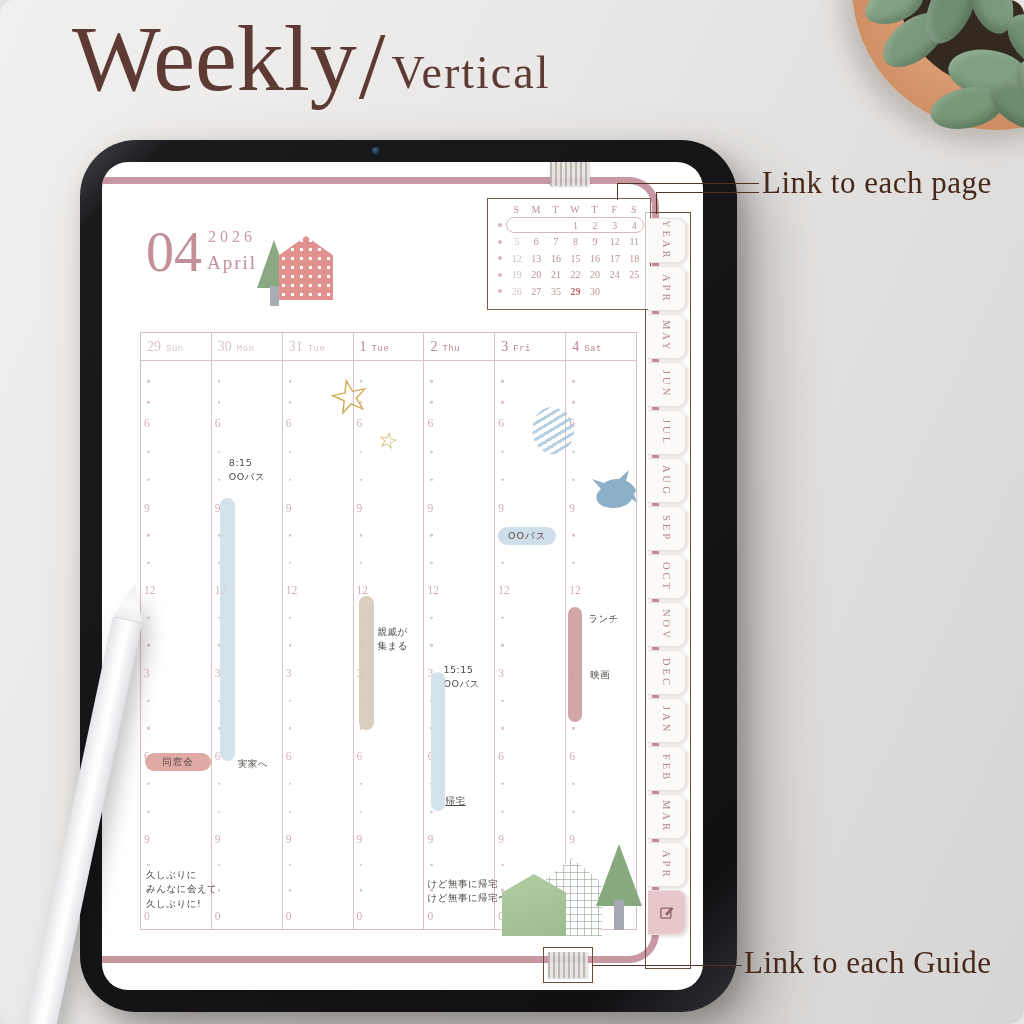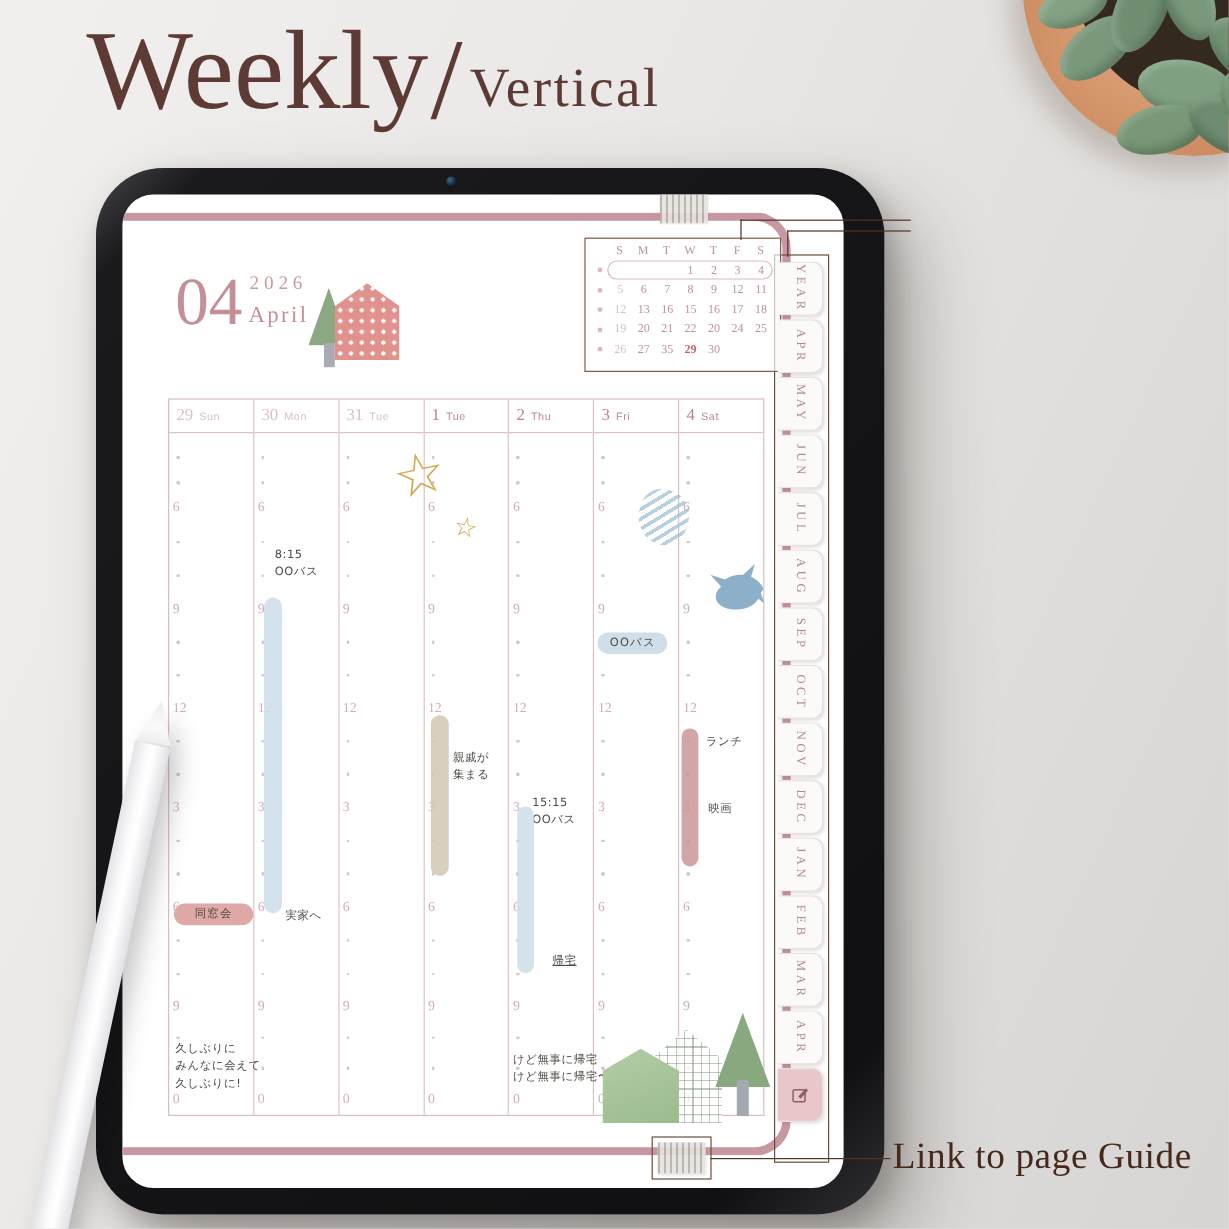--- a/index.html
+++ b/index.html
@@ -1,19 +1,19 @@
 <!DOCTYPE html>
 <html><head>
 <meta charset="utf-8">
 <style>
   html,body{margin:0;padding:0;background:#e7e5e3;}
   *{box-sizing:border-box;}
   .stage{position:relative;width:1024px;height:1024px;overflow:hidden;
          background:linear-gradient(115deg,#f2f0ee 0%,#eae8e6 38%,#e0dedc 70%,#d7d5d3 100%);
-         font-family:"Liberation Sans",sans-serif;}
+         font-family:"Liberation Sans",sans-serif;border-radius:15px;}
   
   .title{position:absolute;left:72px;top:2px;color:#5d3a34;font-family:"Liberation Serif",serif;white-space:nowrap;z-index:5;}
   .t-main{font-size:94px;}
   .t-slash{font-size:96px;font-weight:300;position:relative;top:8px;margin-left:2px;}
   .t-sub{font-size:46px;letter-spacing:2px;position:relative;top:-2px;margin-left:6px;}
   
   .plant{position:absolute;left:846px;top:-160px;width:300px;height:300px;z-index:4;}
   .pot{position:absolute;left:6px;top:4px;width:286px;height:286px;border-radius:50%;
        background:radial-gradient(circle at 38% 62%,#e3a87e,#c58258 62%,#a86a45 95%);
        box-shadow:-10px 14px 22px rgba(90,70,55,.25);}
@@ -55,21 +55,21 @@
   .mc-c{flex:1;text-align:center;font-family:"Liberation Serif",serif;font-size:10px;color:#bd9295;}
   .mc-c.sun{color:#d9c2c3;}
   .mc-c.acc{color:#c2646f;font-weight:bold;}
   .mc-row.hl::after{content:"";position:absolute;left:13px;right:0;top:0;bottom:1px;border:1px solid #ddb7ba;border-radius:9px;}
   
   .grid{position:absolute;left:38px;top:170px;width:497px;height:598px;display:flex;border:1px solid #d9bdc0;z-index:3;background:transparent;}
   .col{flex:1;display:flex;flex-direction:column;border-right:1px solid #ddc2c5;}
   .col:last-child{border-right:none;}
   .col-head{height:28px;border-bottom:1px solid #ddc2c5;display:flex;align-items:baseline;padding:6px 0 0 6px;}
   .ch-date{font-family:"Liberation Serif",serif;font-size:14px;}
-  .ch-day{font-family:Liberation Sans, sans-serif;font-size:9px;margin-left:5px;letter-spacing:.5px;text-align:right;}
+  .ch-day{font-family:Liberation Mono, monospace;font-size:9px;margin-left:5px;letter-spacing:.5px;text-align:right;}
   .col-head.past .ch-date,.col-head.past .ch-day{color:#d8c2c4;}
   .col-head.cur .ch-date{color:#b9848b;}
   .col-head.cur .ch-day{color:#bb8990;}
   .col-body{position:relative;flex:1;}
   .tlabel{position:absolute;left:3px;transform:translateY(-50%);font-family:"Liberation Serif",serif;font-size:11.5px;color:#d3aeb3;}
   .tdot{position:absolute;left:6px;width:2.5px;height:2.5px;border-radius:50%;background:#dcc2c5;transform:translateY(-50%);}
   .ev-bar{position:absolute;border-radius:8px;opacity:.85;}
   .ev-pill{position:absolute;height:18px;border-radius:9px;font-size:9.5px;line-height:18px;text-align:center;color:#544a44;letter-spacing:1px;font-family:"DejaVu Sans",sans-serif;}
   .ev-text{position:absolute;font-size:9.5px;color:#4e4a44;line-height:1.5;letter-spacing:.5px;white-space:nowrap;font-family:"DejaVu Sans",sans-serif;}
   
@@ -374,21 +374,21 @@
               <span class="tdot" style="top: 64.7%;"></span>
               <span class="tdot" style="top: 74.4667%;"></span>
               <span class="tdot" style="top: 79.3333%;"></span>
               <span class="tdot" style="top: 88.7%;"></span>
               <span class="tdot" style="top: 93.2%;"></span>
               <div class="ev-text" style="top: 53.2%; left: 19px;">
                 <div>15:15</div>
                 <div>OOバス</div>
               </div>
               <div class="ev-bar" style="top: 54.7%; height: 24.6%; left: 7px; width: 14px; background: rgb(204, 222, 232);"></div>
-              <div class="ev-text" style="top: 76.3%; left: 36px; text-decoration: underline;">
+              <div class="ev-text" style="top: 76.3%; left: 21px; text-decoration: underline;">
                 <div>帰宅</div>
               </div>
               <div class="ev-text" style="top: 90.8%; left: 3px;">
                 <div>けど無事に帰宅</div>
                 <div>けど無事に帰宅〜</div>
               </div>
             </div>
           </div>
           <div class="col">
             <div class="col-head cur">
@@ -533,17 +533,18 @@
 
   <div class="pencil">
     <div class="p-tip"></div>
     <div class="p-body"></div>
   </div>
 
   <div class="co-h" style="left:617px;top:183px;width:142px;"></div>
   <div class="co-v" style="left:617px;top:183px;height:17px;"></div>
   <div class="co-h" style="left:656px;top:192px;width:103px;"></div>
   <div class="co-v" style="left:656px;top:192px;height:22px;"></div>
+  <div class="co-text" style="left:762px;top:165px;">Link to each page</div>
 
   <div class="co-h" style="left:592px;top:965px;width:150px;"></div>
-  <div class="co-text" style="left:744px;top:945px;">Link to page Guide</div>
+  <div class="co-text" style="left:744px;top:945px;">Link to each Guide</div>
 
 </div>
 
 </body></html>

